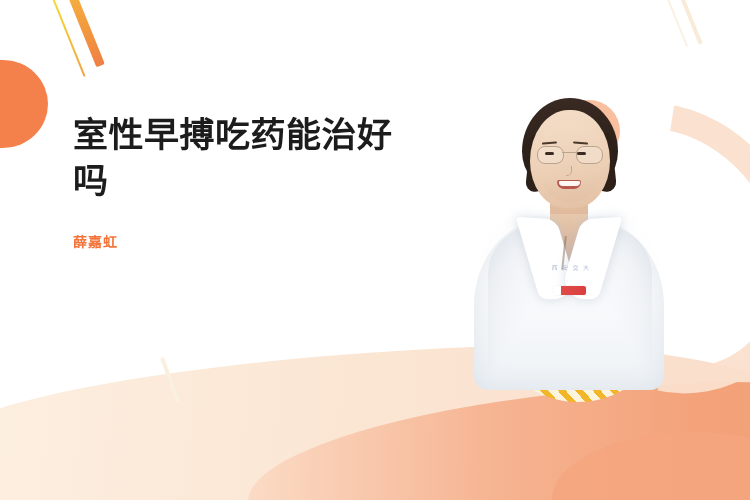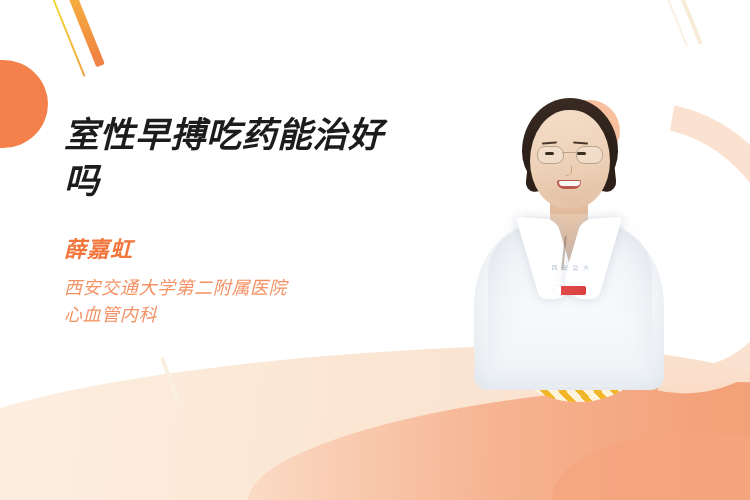--- a/index.html
+++ b/index.html
@@ -444,43 +444,42 @@
     top: 150px;
     width: 2px;
     height: 34px;
     background: rgba(120,96,76,.45);
     transform: rotate(6deg);
   }
 
   
   .text-block {
     position: absolute;
-    left: 64px;
+    left: 73px;
     top: 112px;
     width: 360px;
-    font-style: italic;
   }
   .title {
     margin: 0;
     color: #1c1c1c;
     font-size: 35px;
     font-weight: 700;
     line-height: 46px;
     letter-spacing: 0.5px;
     max-width: 340px;
   }
   .doctor-line {
     margin-top: 27px;
     display: flex;
     align-items: baseline;
     gap: 14px;
   }
   .doctor-name {
     color: #f2763c;
-    font-size: 22px;
+    font-size: 14px;
     font-weight: 700;
     letter-spacing: 1px;
   }
   .doctor-rank {
     color: #f18d63;
     font-size: 19px;
     font-weight: 400;
     letter-spacing: 1px;
   }
   .affiliation {
@@ -547,19 +546,15 @@
     <div class="doc-mouth"></div>
   </div>
 
   <div class="text-block">
     <h1 class="title">室性早搏吃药能治好吗</h1>
 
     <div class="doctor-line">
       <span class="doctor-name">薛嘉虹</span>
     </div>
 
-    <div class="affiliation">
-      <div>西安交通大学第二附属医院</div>
-      <div>心血管内科</div>
-    </div>
   </div>
 
 </div>
 
 </body></html>

